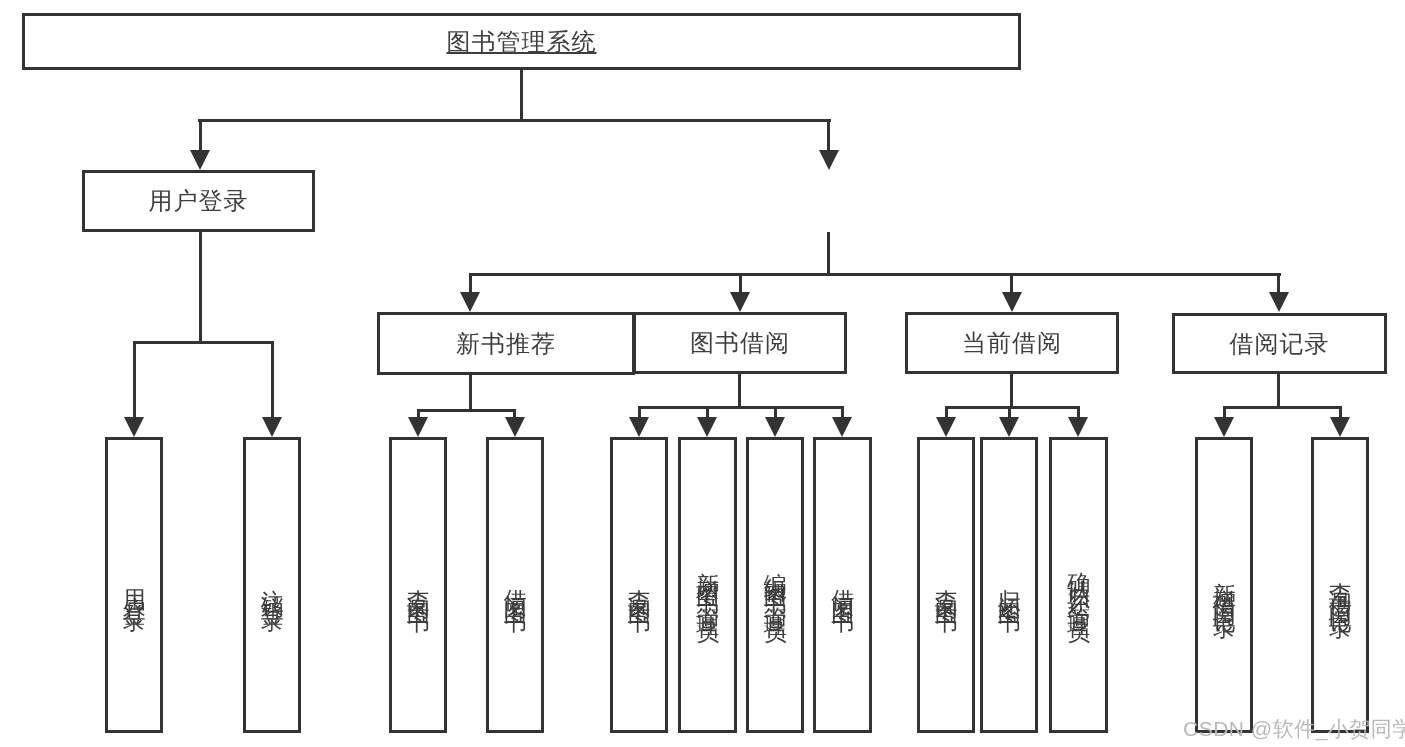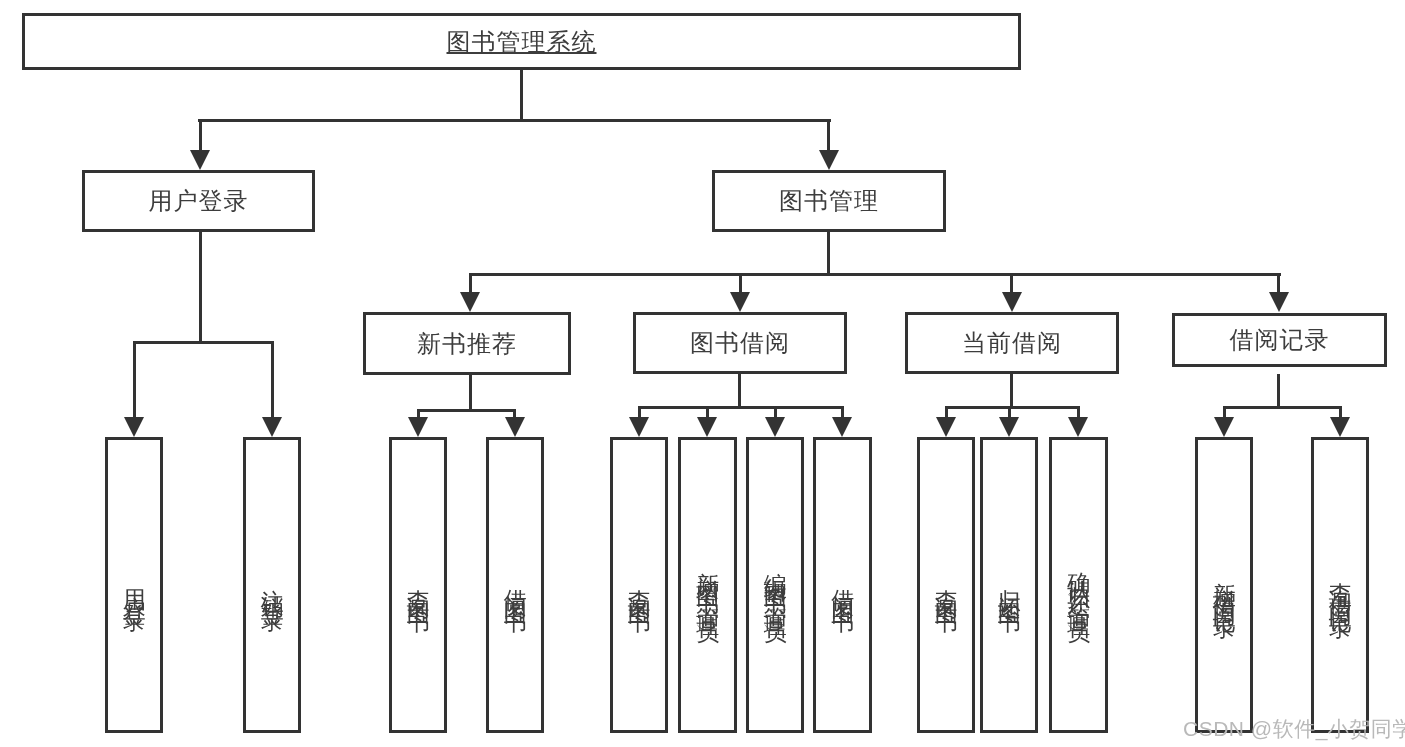--- a/index.html
+++ b/index.html
@@ -41,52 +41,49 @@
   <div class="vline" style="left:520px;top:68px;height:53px;"></div>
   <div class="hline" style="left:198px;top:119px;width:633px;"></div>
   <div class="vline" style="left:199px;top:119px;height:33px;"></div>
   <div class="arrow" style="left:190px;top:150px;"></div>
   <div class="vline" style="left:827px;top:119px;height:33px;"></div>
   <div class="arrow" style="left:819px;top:150px;"></div>
 
   <div class="box hbox" style="left:82px;top:170px;width:233px;height:62px;">
     <span>用户登录</span>
   </div>
-  <div class="box hbox" style="left:712px;top:170px;width:234px;height:62px;">
-    <span>图书管理</span>
-  </div>
 
   <div class="vline" style="left:199px;top:232px;height:111px;"></div>
   <div class="hline" style="left:133px;top:341px;width:141px;"></div>
   <div class="vline" style="left:133px;top:341px;height:78px;"></div>
   <div class="arrow" style="left:124px;top:417px;"></div>
   <div class="vline" style="left:271px;top:341px;height:78px;"></div>
   <div class="arrow" style="left:262px;top:417px;"></div>
 
   <div class="vline" style="left:827px;top:232px;height:43px;"></div>
   <div class="hline" style="left:469px;top:273px;width:812px;"></div>
   <div class="vline" style="left:469px;top:273px;height:21px;"></div>
   <div class="arrow" style="left:460px;top:292px;"></div>
   <div class="vline" style="left:739px;top:273px;height:21px;"></div>
   <div class="arrow" style="left:730px;top:292px;"></div>
   <div class="vline" style="left:1010px;top:273px;height:21px;"></div>
   <div class="arrow" style="left:1002px;top:292px;"></div>
   <div class="vline" style="left:1277px;top:273px;height:21px;"></div>
   <div class="arrow" style="left:1269px;top:292px;"></div>
 
-  <div class="box hbox" style="left:363px;top:312px;width:208px;height:63px;font-family:Liberation Serif, serif;">
+  <div class="box hbox" style="left:377px;top:312px;width:258px;height:63px;font-family:Liberation Serif, serif;">
     <span>新书推荐</span>
   </div>
   <div class="box hbox" style="left:633px;top:312px;width:214px;height:62px;">
     <span>图书借阅</span>
   </div>
   <div class="box hbox" style="left:905px;top:312px;width:214px;height:62px;">
     <span>当前借阅</span>
   </div>
-  <div class="box hbox" style="left:1172px;top:313px;width:215px;height:54px;">
+  <div class="box hbox" style="left:1172px;top:313px;width:215px;height:61px;">
     <span>借阅记录</span>
   </div>
 
   <div class="vline" style="left:469px;top:375px;height:36px;"></div>
   <div class="hline" style="left:417px;top:409px;width:99px;"></div>
   <div class="vline" style="left:417px;top:409px;height:10px;"></div>
   <div class="arrow" style="left:408px;top:417px;"></div>
   <div class="vline" style="left:513px;top:409px;height:10px;"></div>
   <div class="arrow" style="left:505px;top:417px;"></div>
 

